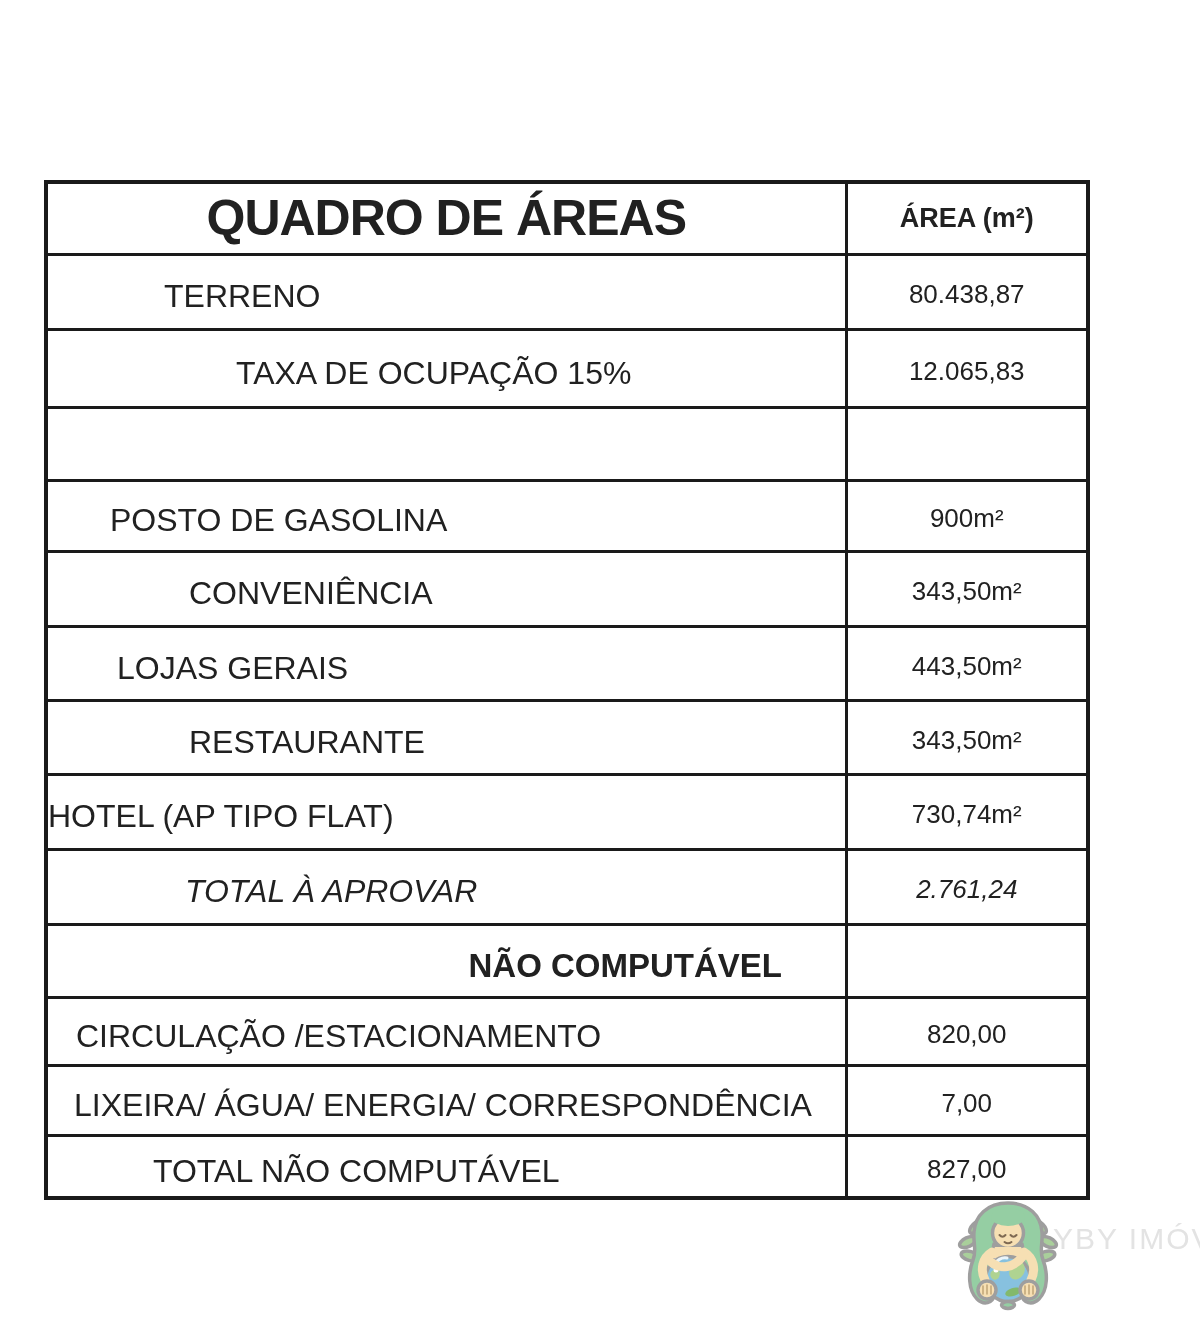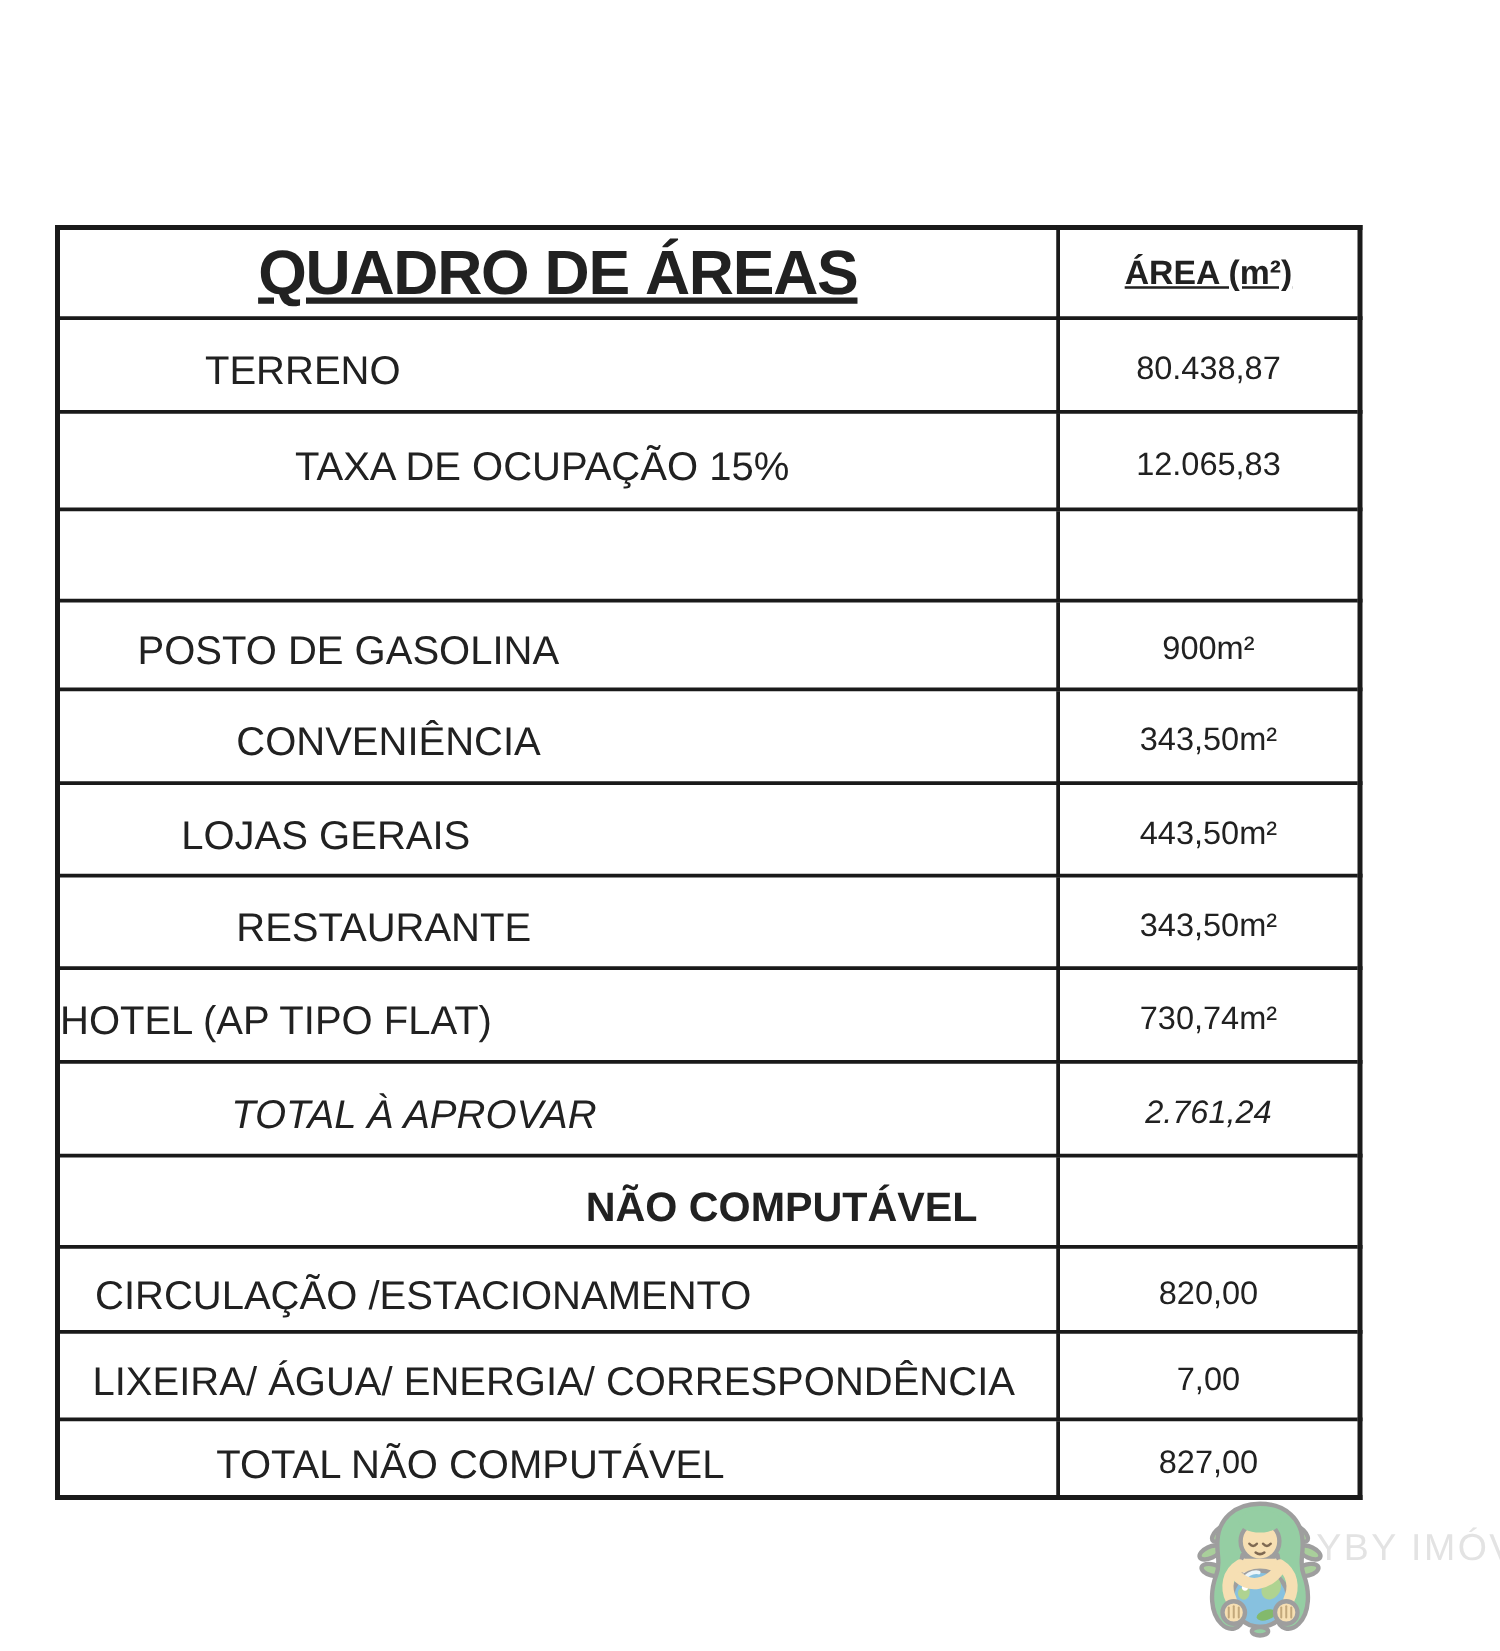--- a/index.html
+++ b/index.html
@@ -74,21 +74,21 @@
     transform: translateY(-46%);
     font-size: 32px;
     white-space: nowrap;
   }
   .fo-to { left: 183px; }
   .fo-ca { left: 522px; }
   td.footer-ti {
     font-size: 32px;
     text-align: center;
   }
-  tr.hdr-row { height: 72px; text-decoration: underline; }
+  tr.hdr-row { height: 72px; }
   tr.footer-row { height: 66px; }
 
   .watermark {
     position: absolute;
     left: 956px;
     top: 1200px;
     width: 300px;
     height: 121px;
     pointer-events: none;
     z-index: 5;
@@ -161,21 +161,21 @@
         <tr style="height: 75px;">
       <td class="lbl-cell">
         <span class="lbl" style="padding-left: 141px;">CONVENIÊNCIA</span>
       </td>
       <td class="val-cell">
         <span class="val">343,50m²</span>
       </td>
     </tr>
         <tr style="height: 74px;">
       <td class="lbl-cell">
-        <span class="lbl" style="padding-left: 97px;">LOJAS GERAIS</span>
+        <span class="lbl" style="padding-left: 69px;">LOJAS GERAIS</span>
       </td>
       <td class="val-cell">
         <span class="val">443,50m²</span>
       </td>
     </tr>
         <tr style="height: 74px;">
       <td class="lbl-cell">
         <span class="lbl" style="padding-left: 141px;">RESTAURANTE</span>
       </td>
       <td class="val-cell">
@@ -217,21 +217,21 @@
         <tr style="height: 70px;">
       <td class="lbl-cell">
         <span class="lbl" style="padding-left: 26px;">LIXEIRA/ ÁGUA/ ENERGIA/ CORRESPONDÊNCIA</span>
       </td>
       <td class="val-cell">
         <span class="val">7,00</span>
       </td>
     </tr>
         <tr style="height: 63px;">
       <td class="lbl-cell">
-        <span class="lbl" style="padding-left: 105px; margin-left: 20px;">TOTAL NÃO COMPUTÁVEL</span>
+        <span class="lbl" style="padding-left: 105px;">TOTAL NÃO COMPUTÁVEL</span>
       </td>
       <td class="val-cell">
         <span class="val">827,00</span>
       </td>
     </tr>
     </tbody>
   </table>
 
   <div class="watermark">
     <svg class="wm-figure" viewBox="0 0 100 112" xmlns="http://www.w3.org/2000/svg">

